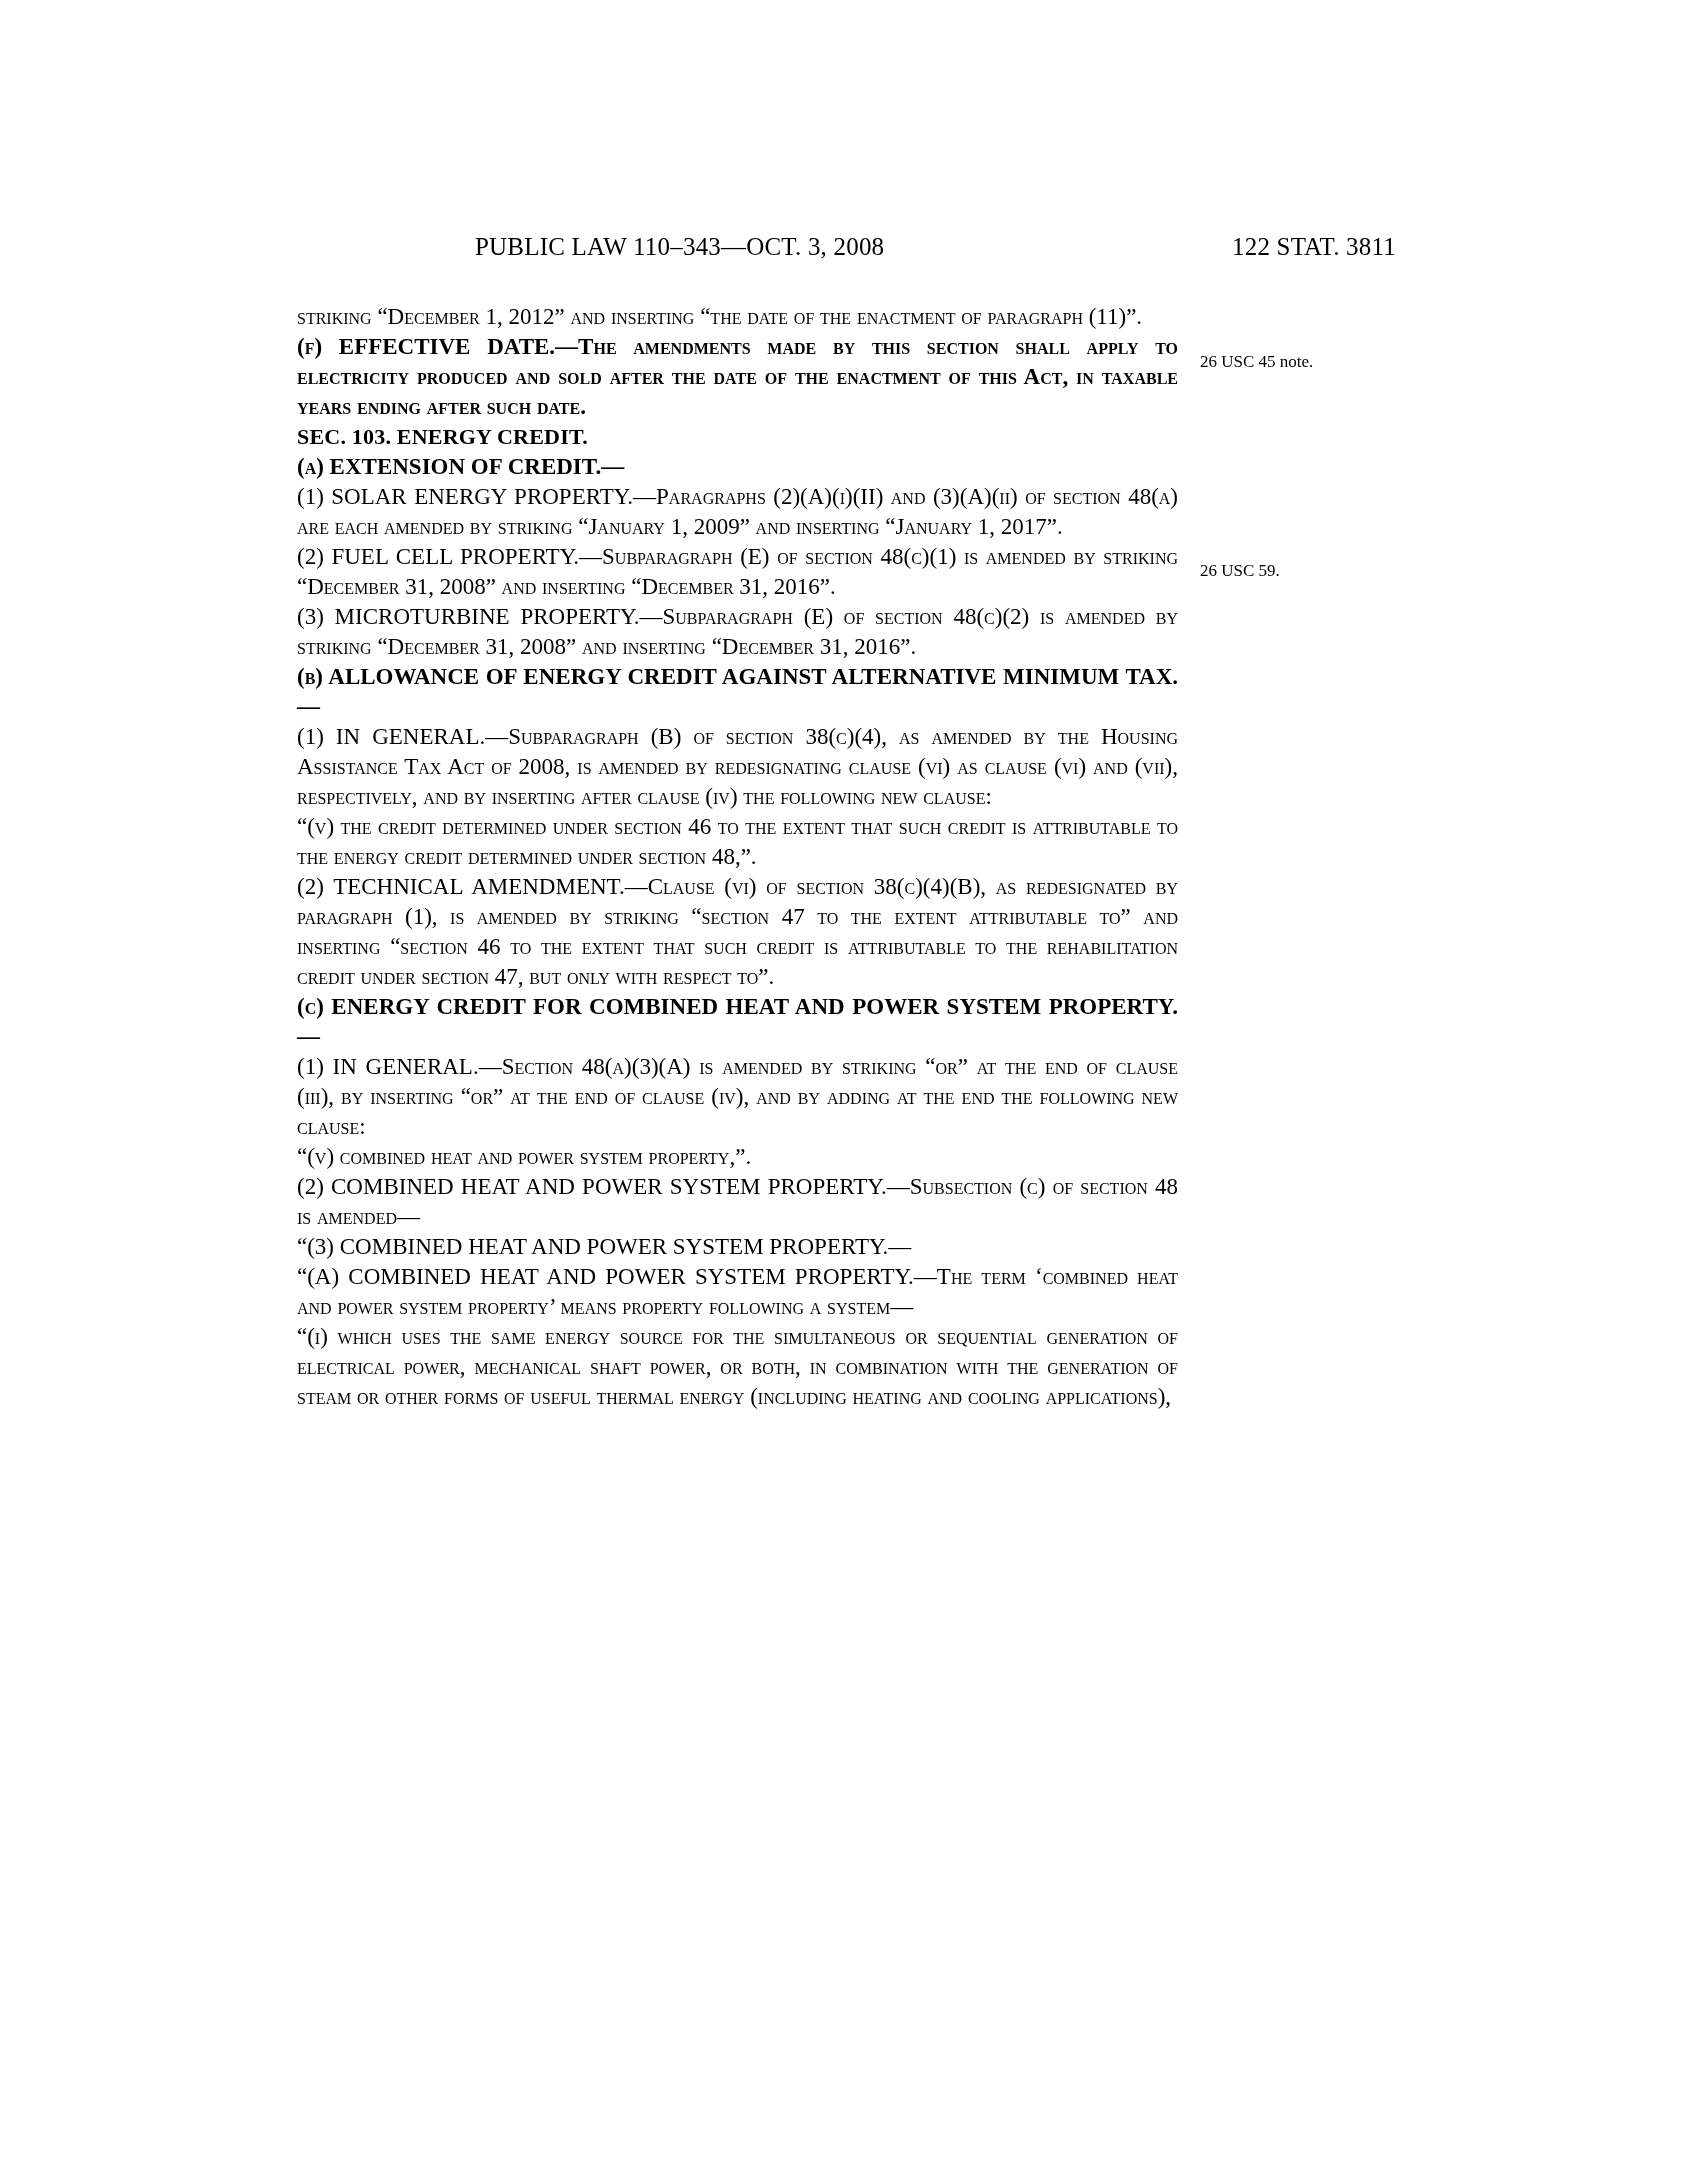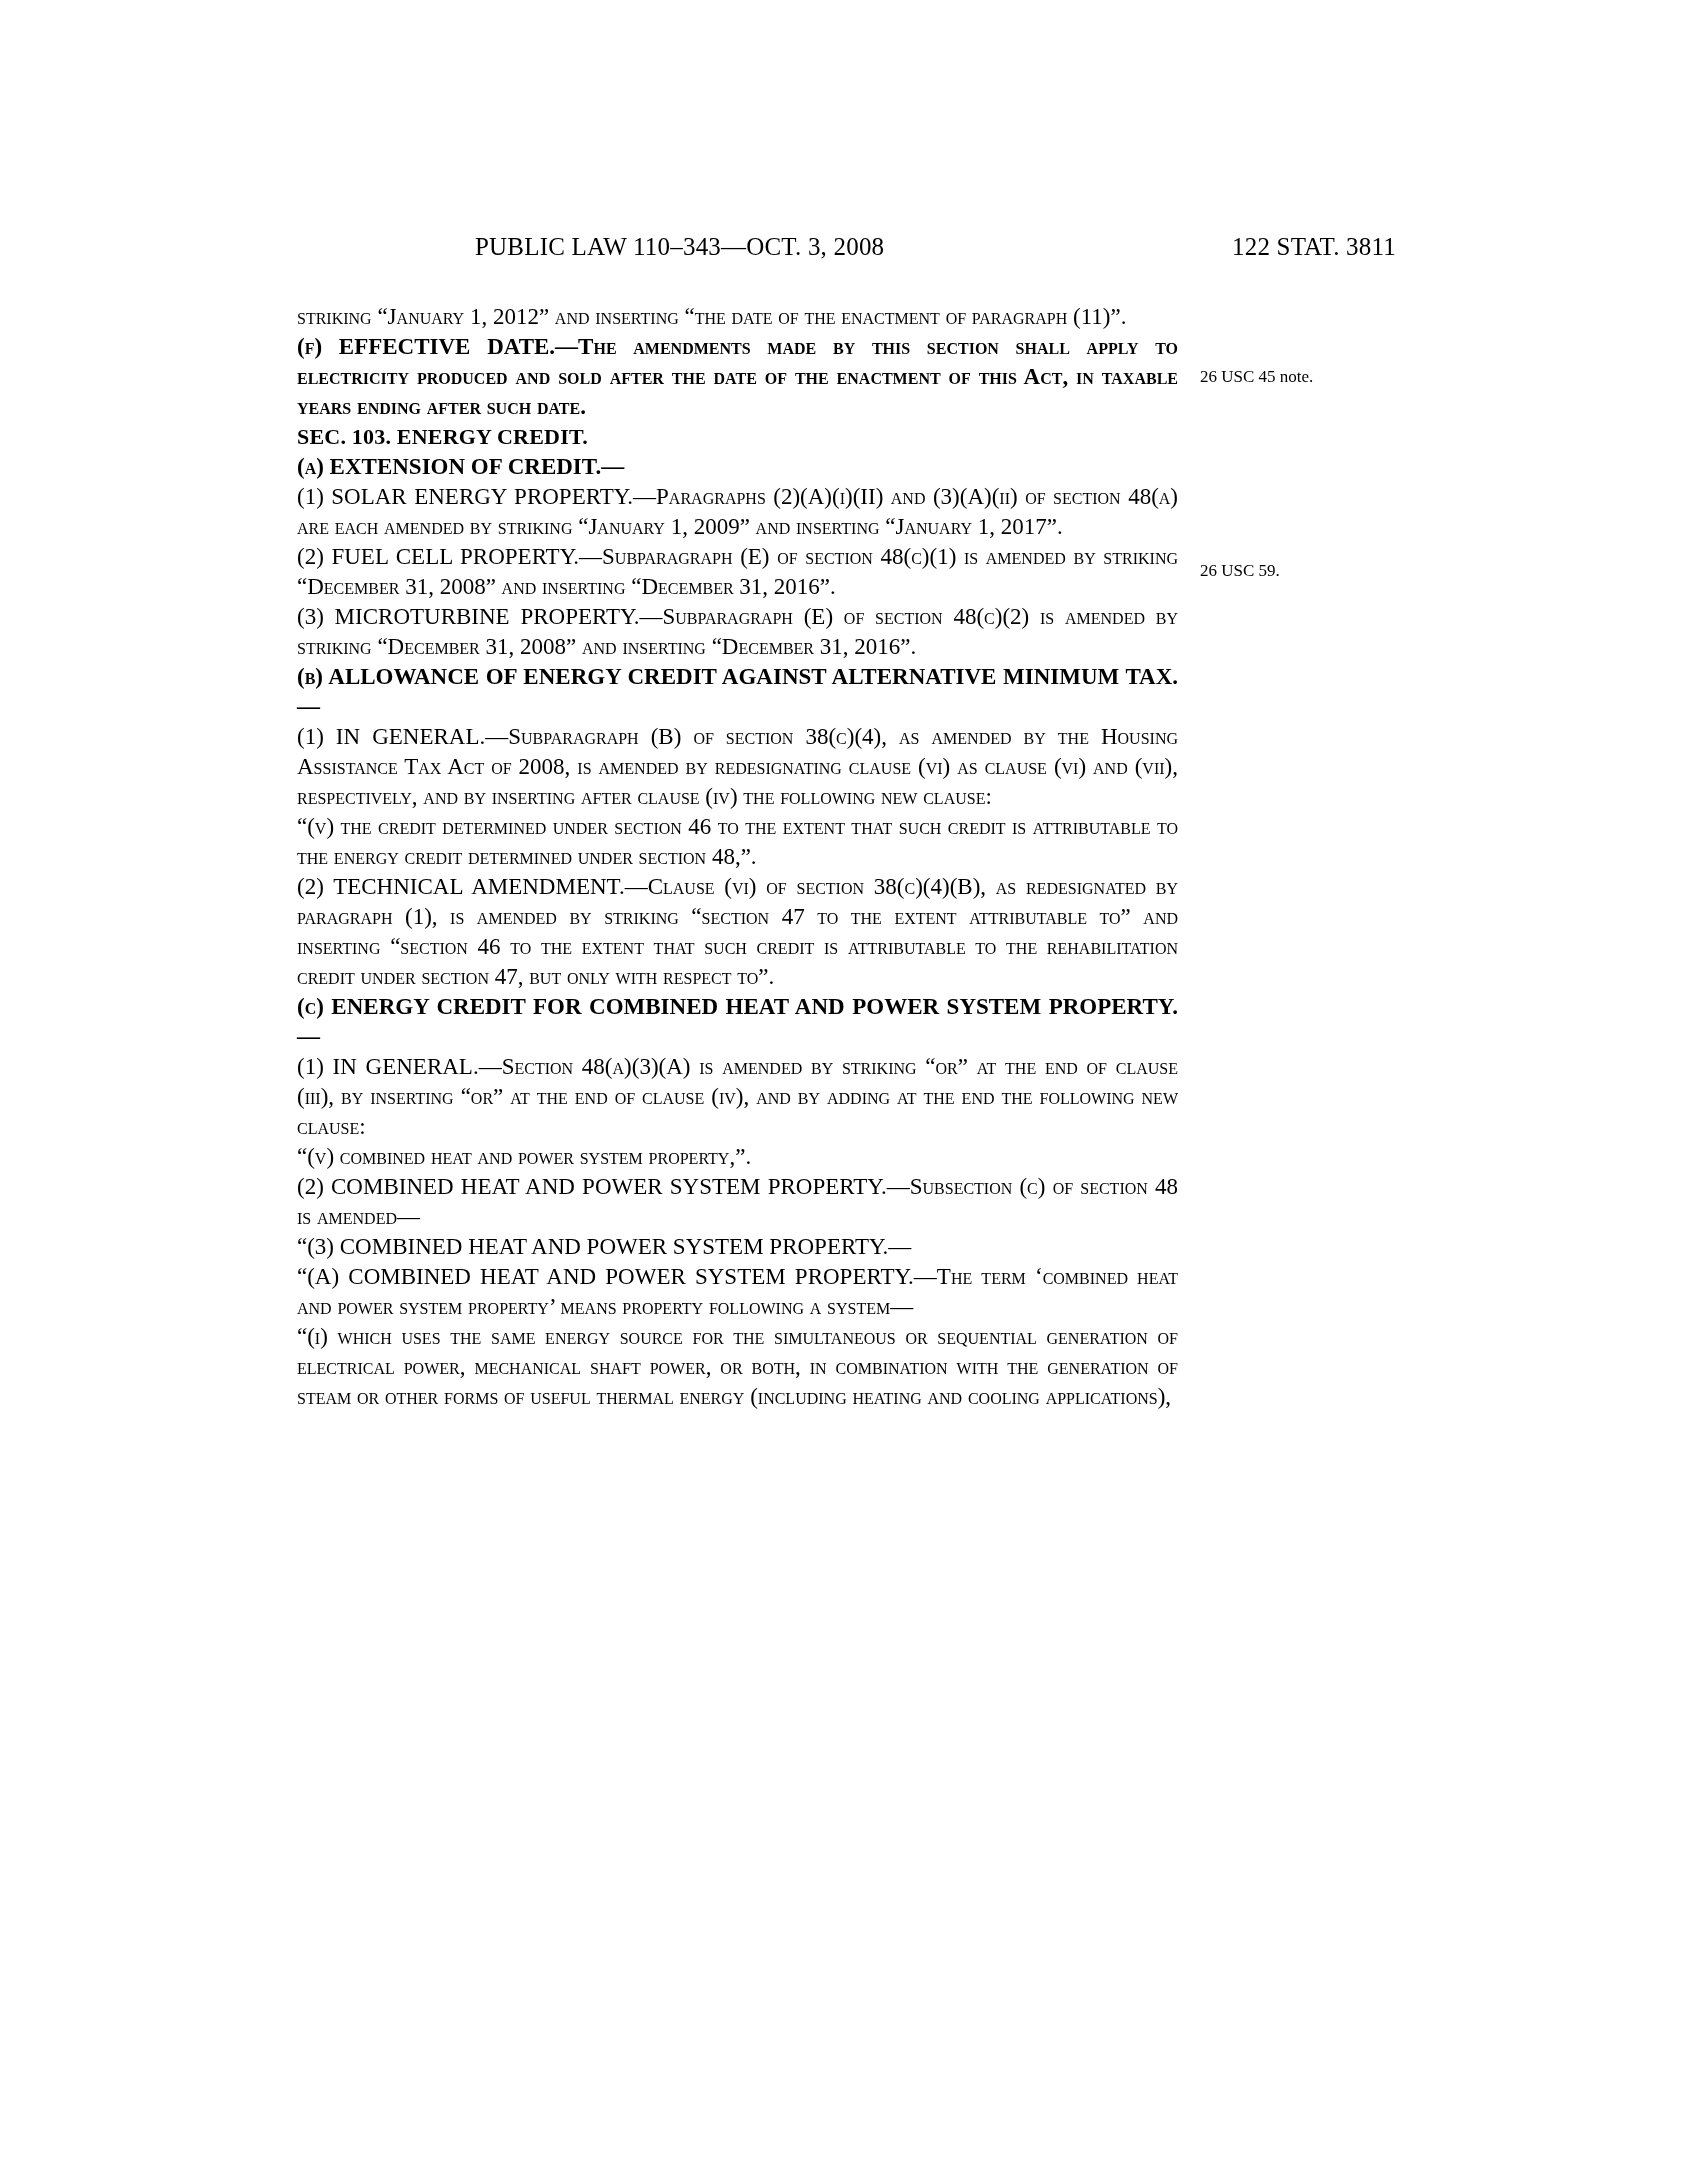--- a/index.html
+++ b/index.html
@@ -68,39 +68,39 @@
     font-variant: small-caps;
   }
   
   .margin-note {
     position: absolute;
     font-size: 17px;
     line-height: 21px;
     width: 238px;
     text-align: left;
   }
-  .note-1 { left: 1200px; top: 366px; }
+  .note-1 { left: 1200px; top: 351px; }
   .note-2 { left: 1200px; top: 560px; }
 </style>
 </head>
 <body>
 
 <div class="page">
 
   <div class="running-head">
     <span class="rh-left">PUBLIC LAW 110–343—OCT. 3, 2008</span>
     <span class="rh-right">122 STAT. 3811</span>
   </div>
 
   <div class="margin-note note-1">26 USC 45 note.</div>
   <div class="margin-note note-2">26 USC 59.</div>
 
   <div class="col">
 
-    <p class="sc">striking “January 1, 2012” and inserting “the date of the enactment of paragraph (11)”.</p>
+    <p class="sc">striking “December 1, 2012” and inserting “the date of the enactment of paragraph (11)”.</p>
 
     <p class="sc hang">(f) EFFECTIVE DATE.—The amendments made by this section shall apply to electricity produced and sold after the date of the enactment of this Act, in taxable years ending after such date.</p>
 
     <p class="sec-head">SEC. 103. ENERGY CREDIT.</p>
 
     <p class="sc hang">(a) EXTENSION OF CREDIT.—</p>
 
     <p class="sc ind-1">(1) SOLAR ENERGY PROPERTY.—Paragraphs (2)(A)(i)(II) and (3)(A)(ii) of section 48(a) are each amended by striking “January 1, 2009” and inserting “January 1, 2017”.</p>
 
     <p class="sc ind-1">(2) FUEL CELL PROPERTY.—Subparagraph (E) of section 48(c)(1) is amended by striking “December 31, 2008” and inserting “December 31, 2016”.</p>

